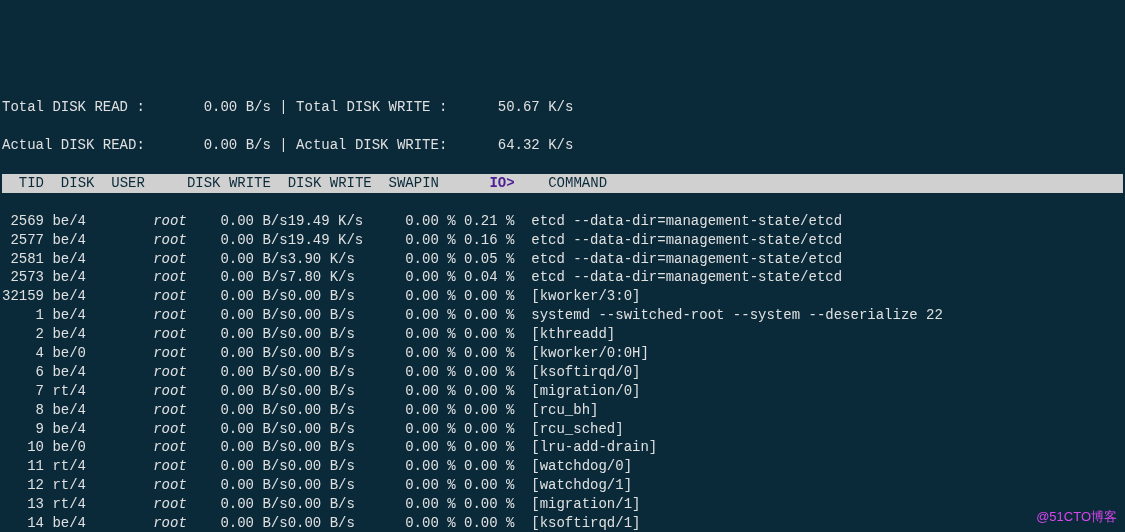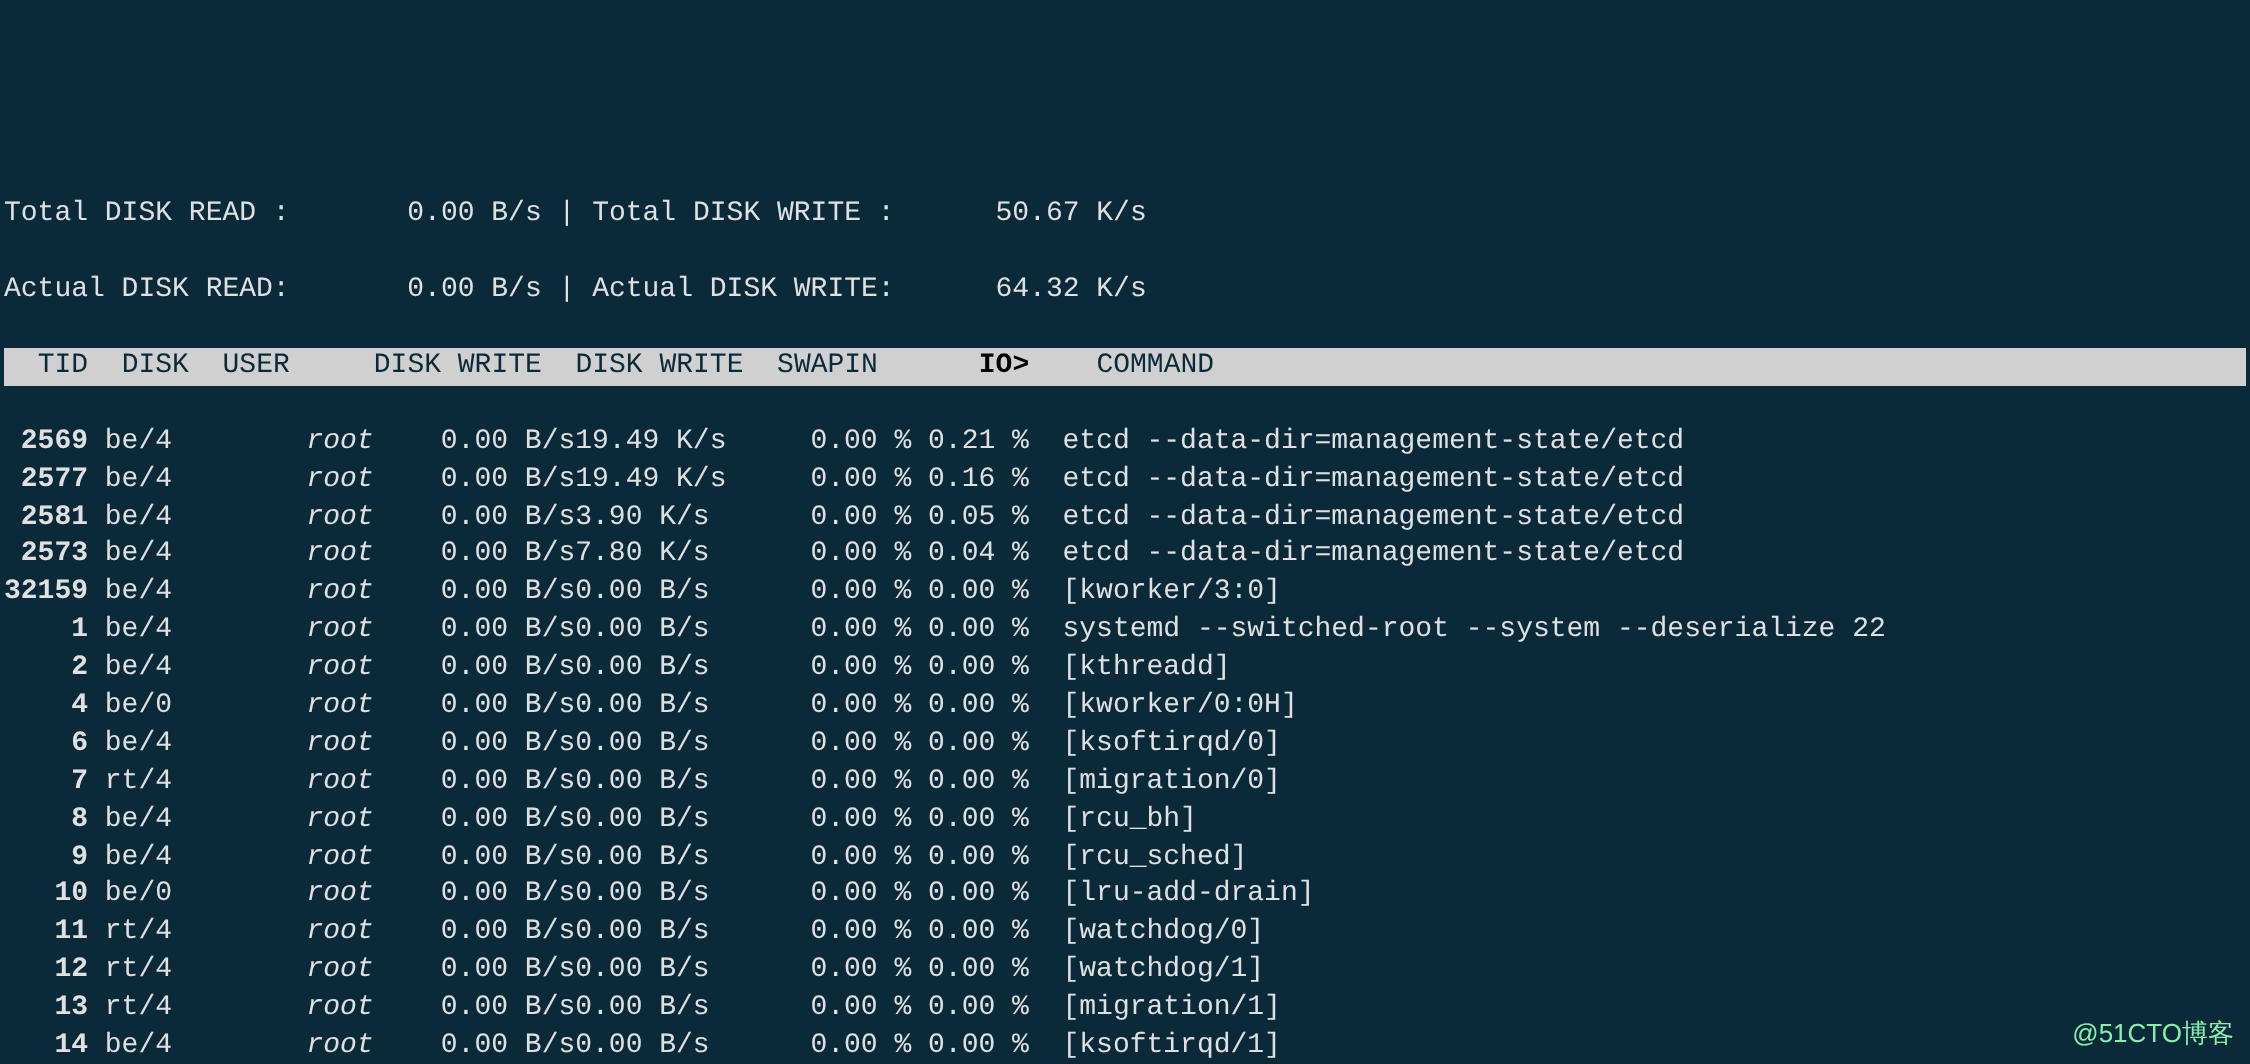--- a/index.html
+++ b/index.html
@@ -20,34 +20,34 @@
     }
     .summary-line {
       color: #e0e0e0;
     }
     .header-row {
       background: #d0d0d0;
       color: #0a2a3a;
     }
     .header-row .sort-col {
       font-weight: bold;
-      color: #000000;
+      color: #4c1d95;
     }
     .row {
       color: #e0e0e0;
     }
     .watermark {
       position: absolute;
       right: 8px;
       bottom: 6px;
-      color: #86efac;
+      color: #d946ef;
       font-size: 13px;
       font-family: sans-serif;
     }
-    .tid { display: inline-block; width: 5ch; text-align: right; font-weight: bold; }
+    .tid { display: inline-block; width: 5ch; text-align: right; }
     .prio { display: inline-block; width: 5ch; text-align: left; }
     .user { display: inline-block; width: 10ch; text-align: right; font-style: italic; }
     .dr { display: inline-block; width: 12ch; text-align: right; }
     .dw { display: inline-block; width: 12ch; text-align: left; }
     .sw { display: inline-block; width: 8ch; text-align: right; }
     .io { display: inline-block; width: 8ch; text-align: center; }
     .cmd { display: inline-block; padding-left: 1ch; }
   </style>
 </head>
 <body>

